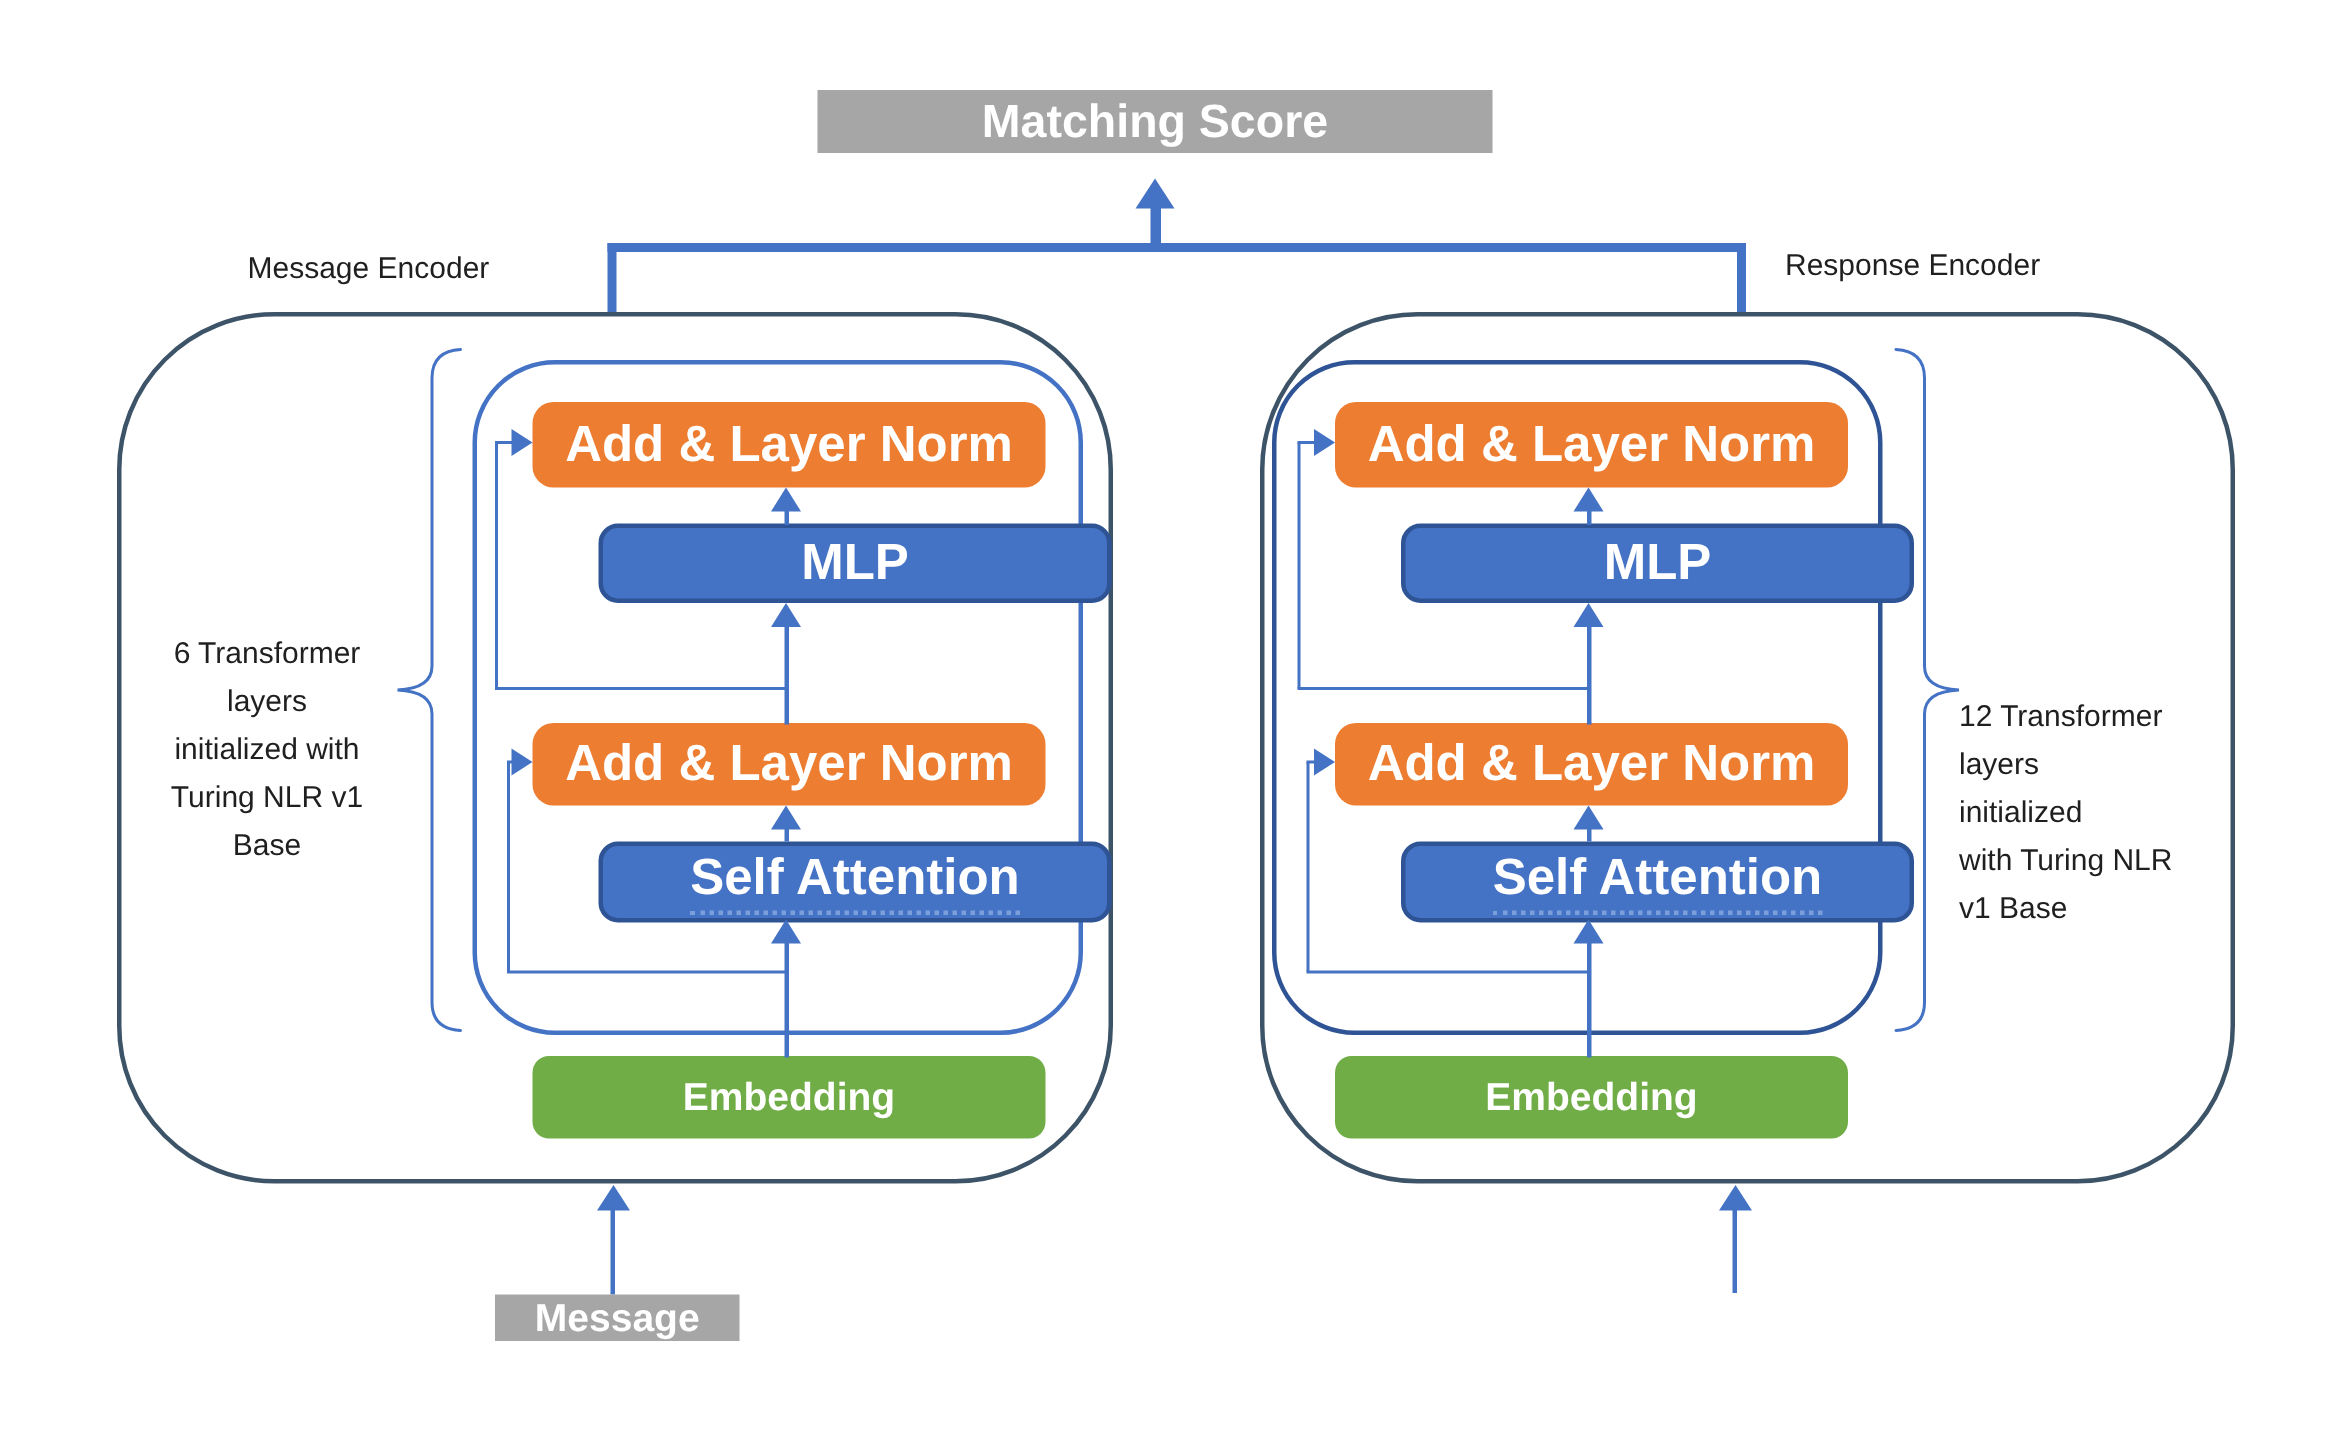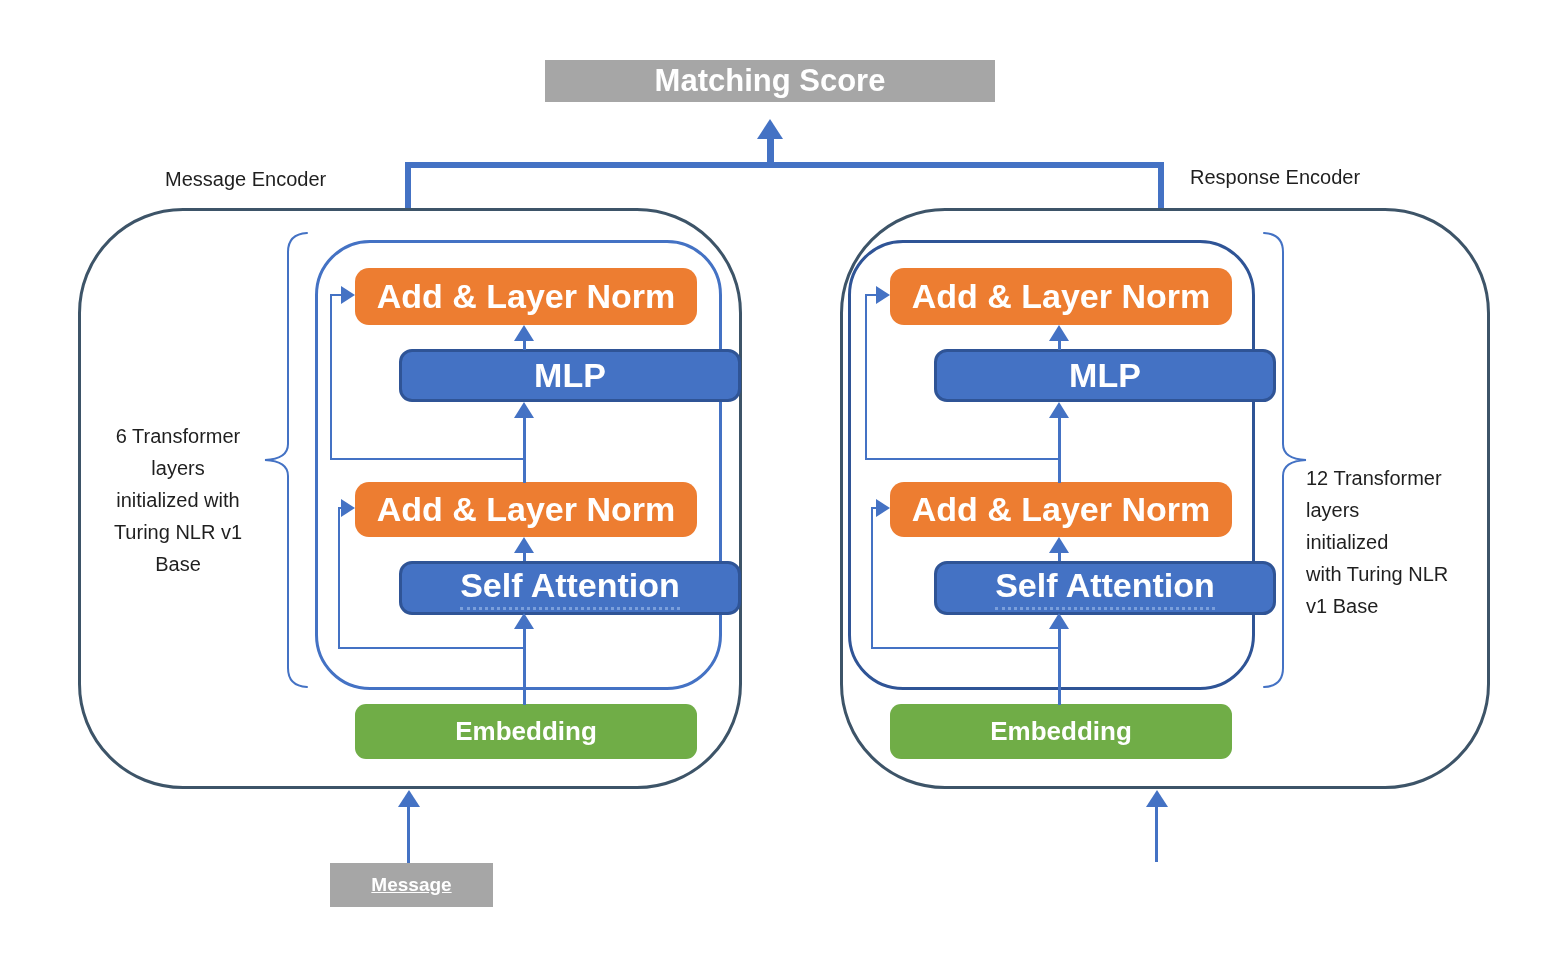--- a/index.html
+++ b/index.html
@@ -149,17 +149,17 @@
   <div class="abs thinline" style="left:871px;top:508px;width:2px;height:140px;"></div>
   <div class="abs thinline" style="left:871px;top:507px;width:8px;height:2px;"></div>
   <div class="abs head-right" style="left:876px;top:499px;"></div>
 
   <div class="abs head-up mid" style="left:398px;top:790px;"></div>
   <div class="abs vstem" style="left:407px;top:805px;height:58px;"></div>
 
   <div class="abs head-up mid" style="left:1146px;top:790px;"></div>
   <div class="abs vstem" style="left:1155px;top:805px;height:57px;"></div>
 
-  <div class="abs box gray-box" style="left:330px;top:863px;width:163px;height:44px;font-size:19px;text-decoration:underline;">
+  <div class="abs box gray-box" style="left:330px;top:863px;width:163px;height:31px;font-size:26px;">
     <span>Message</span>
   </div>
 
 </div>
 
 </body></html>

